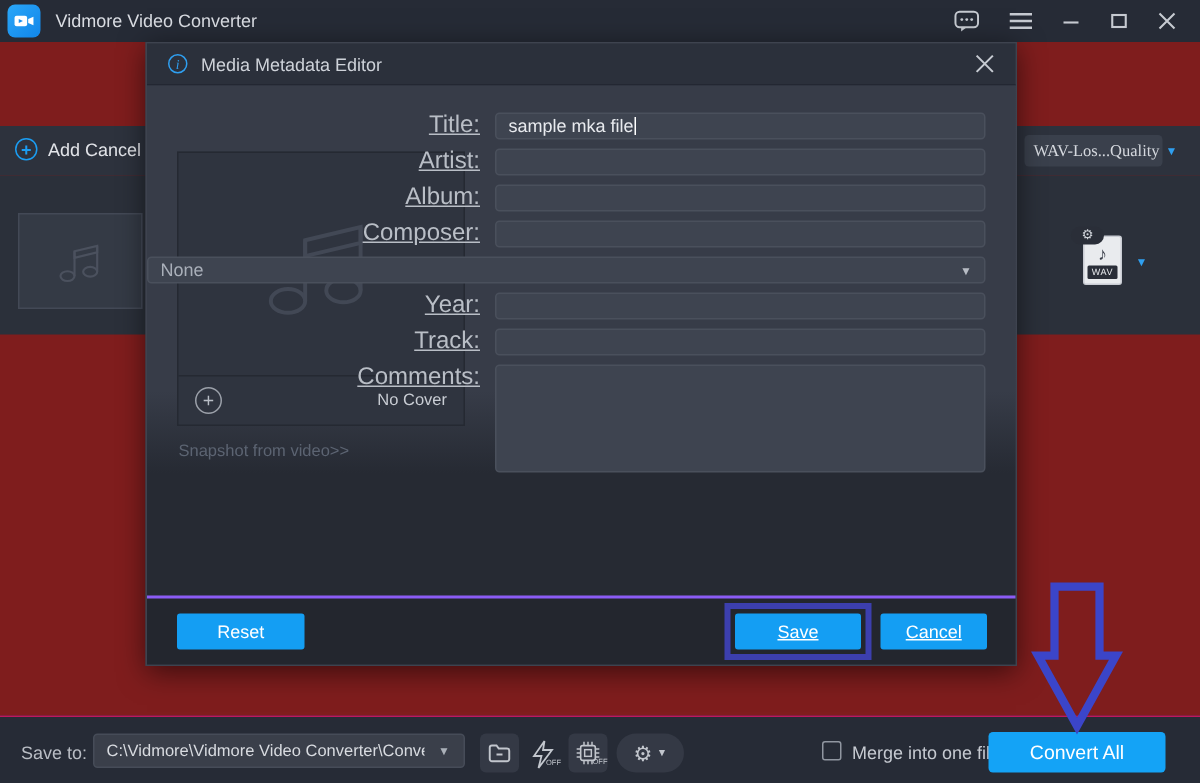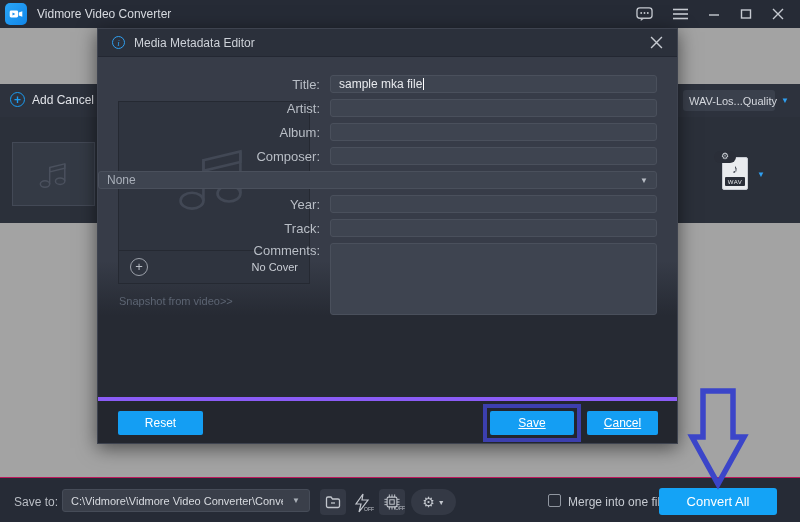--- a/index.html
+++ b/index.html
@@ -1,32 +1,32 @@
 <!DOCTYPE html>
 <html><head>
 <meta charset="utf-8">
 <style>
   * { margin:0; padding:0; box-sizing:border-box; }
   body { background:#111; font-family:"Liberation Sans", sans-serif; }
-  .screen { position:relative; width:800px; height:522px; background:#a3a3a3; overflow:hidden; font-family:"Liberation Sans", sans-serif; }
+  .screen { position:relative; width:800px; height:522px; background:#7f1d1d; overflow:hidden; font-family:"Liberation Sans", sans-serif; }
 
   
   .titlebar { position:absolute; top:0; left:0; width:800px; height:28px; background:#262b36; display:flex; align-items:center; }
   .app-icon { width:22px; height:22px; margin-left:5px; border-radius:5px; background:linear-gradient(135deg,#2aa7f8,#1186e9); display:flex; align-items:center; justify-content:center; }
   .app-title { margin-left:10px; font-size:12px; color:#d9dce2; }
   .win-controls { margin-left:auto; display:flex; align-items:center; gap:20px; margin-right:16px; }
   .win-btn { display:flex; align-items:center; justify-content:center; cursor:default; }
 
   
   .toolbar-row { position:absolute; top:84px; left:0; width:800px; height:33px; background:#2d323d; }
   .addfiles { position:absolute; left:10px; top:8px; display:flex; align-items:center; gap:7px; }
   .addfiles .plus-circle { width:15px; height:15px; border:1.5px solid #1b9df2; border-radius:50%; color:#1b9df2; font-size:12px; line-height:12px; display:flex; align-items:center; justify-content:center; font-weight:bold; }
   .addfiles .lbl { font-size:12px; color:#e2e4e9; }
   .addfiles .caret { font-size:8px; color:#c9ccd3; }
-  .quality-pill { position:absolute; right:25px; top:6px; width:92px; height:21px; background:#3a404c; border-radius:3px; display:flex; align-items:center; padding:0 6px; }
+  .quality-pill { position:absolute; right:25px; top:6px; width:92px; height:21px; background:#3a404c; border-radius:3px; display:flex; align-items:center; padding:0 6px;font-family:Liberation Serif, serif; }
   .quality-pill .lbl { font-size:11px; color:#d5d8de; white-space:nowrap; }
   .quality-pill .caret { margin-left:4px; font-size:8px; color:#2f9ff0; }
 
   .file-row { position:absolute; top:117px; left:0; width:800px; height:106px; background:#2b303a; }
   .thumb-card { position:absolute; left:12px; top:25px; width:83px; height:64px; background:#343a45; border:1px solid #434956; display:flex; align-items:center; justify-content:center; }
 
   .file-badge { position:absolute; right:52px; top:40px; width:26px; height:33px; background:#e9ebee; border-radius:2px; border:1px solid #c9ccd3; display:flex; flex-direction:column; align-items:center; justify-content:flex-end; }
   .file-badge .note { color:#3a3f4a; font-size:12px; margin-bottom:1px; }
   .file-badge .fmt { width:20px; height:9px; background:#2a2e38; color:#e9ebee; font-size:6px; letter-spacing:.5px; display:flex; align-items:center; justify-content:center; margin-bottom:3px; border-radius:1px; }
   .gear-badge { position:absolute; right:64px; top:34px; width:22px; height:12px; background:#2a2e38; border-radius:6px; color:#cfd3d9; font-size:9px; line-height:11px; text-align:center; }
@@ -58,28 +58,28 @@
 
   .cover-box { position:absolute; left:20px; top:44px; width:192px; height:183px; background:#2f343f; border:1px solid #252932; }
   .cover-art { height:149px; border-bottom:1px solid #252932; display:flex; align-items:center; justify-content:center; }
   .cover-strip { height:31px; display:flex; align-items:center; padding:0 11px; }
   .add-cover { width:18px; height:18px; border:1px solid #9ba0a9; border-radius:50%; color:#b9bec6; font-size:13px; line-height:15px; text-align:center; }
   .no-cover { margin-left:auto; font-size:11px; color:#c9cdd4; }
   .snapshot { position:absolute; left:21px; top:238px; font-size:11px; color:#5c6472; }
 
   .form { position:absolute; left:0; top:18px; right:20px; }
   .frow { display:flex; align-items:center; margin-bottom:6px; }
-  .frow .flabel { width:232px; text-align:right; padding-right:10px; font-size:13px; color:#b9bec6; flex:0 0 232px; }
+  .frow .flabel { width:232px; text-align:right; padding-right:10px; font-size:16px; color:#b9bec6; flex:0 0 232px;text-decoration:underline; }
   .field { flex:1; height:18px; background:#3e4450; border:1px solid #4a505c; border-radius:3px; color:#e8eaee; font-size:12px; display:flex; align-items:center; padding:0 8px; }
   .field.select { color:#a9afb9; }
   .field.select .caret { margin-left:auto; font-size:8px; color:#b7bcc4; }
   .field.area { height:72px; align-items:flex-start; }
   .caret-i { display:inline-block; width:1px; height:12px; background:#fff; margin-left:1px; }
 
-  .dlg-footer { position:absolute; bottom:0; left:0; right:0; height:46px; background:#23262e; border-top:4px solid #8b5cf6; }
+  .dlg-footer { position:absolute; bottom:0; left:0; right:0; height:46px; background:#23262e; border-top:2px solid #8b5cf6; }
   .dlg-btn { position:absolute; top:10px; height:24px; background:#149ef3; border-radius:2px; color:#fff; font-size:12px; display:flex; align-items:center; justify-content:center; }
   .btn-reset { left:20px; width:85px; }
   .btn-save { left:392px; width:84px;text-decoration:underline; }
   .btn-cancel { left:489px; width:71px;text-decoration:underline; }
   .save-outline { position:absolute; left:385px; top:3px; width:98px; height:38px; border:4px solid #3c3fae; pointer-events:none; }
 
   .arrow-annot { position:absolute; left:680px; top:384px; }
 
   svg { display:block; }
 </style>

